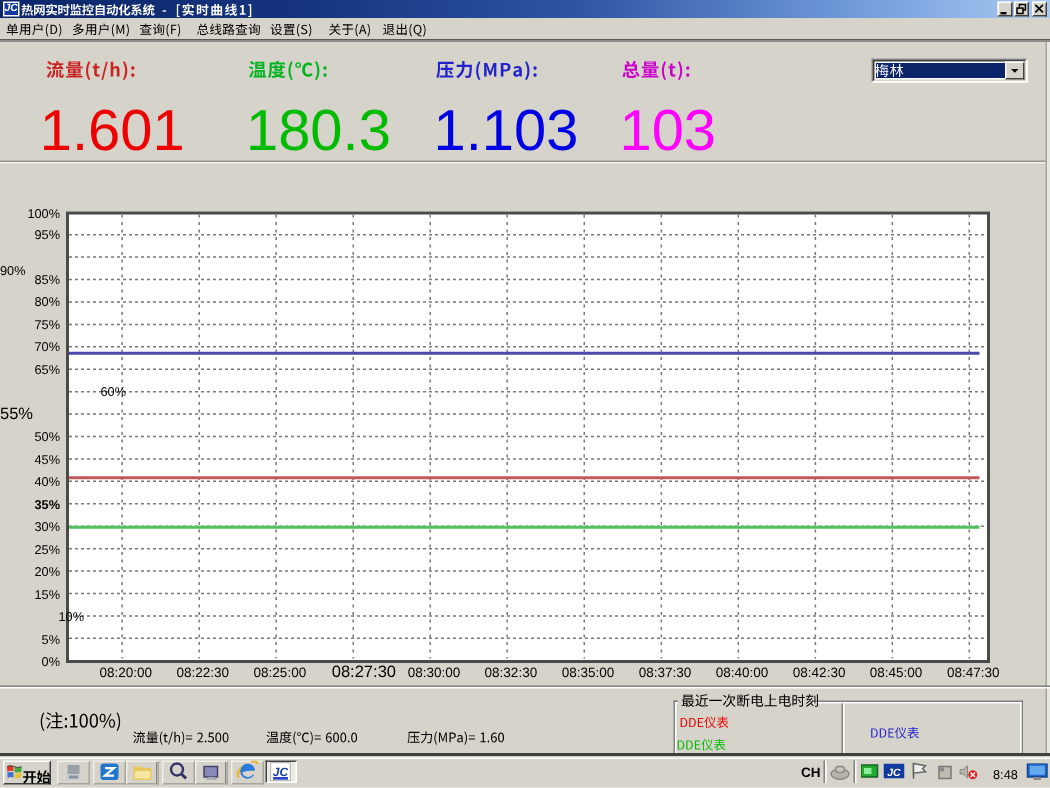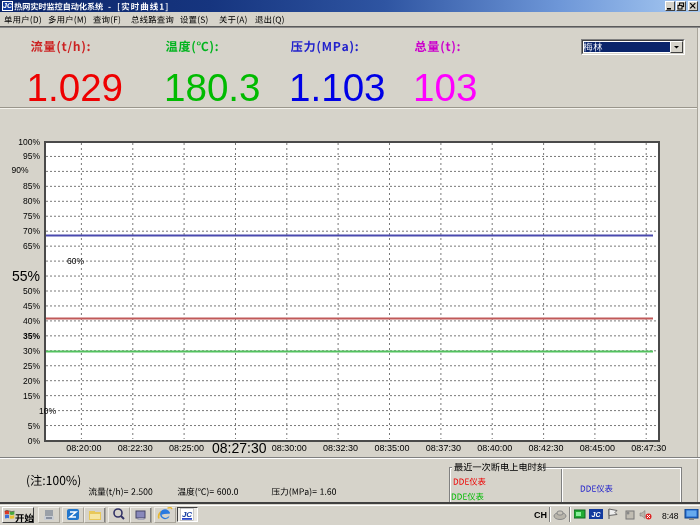--- a/index.html
+++ b/index.html
@@ -59,21 +59,21 @@
   </svg>
 <svg width="57" height="14" viewBox="0 -11.16 57 14.26" style="position:absolute;left:165.2px;top:39.8px;overflow:visible;">
     <path d="M6.1 -7.0H9.4V-6.2H6.1ZM6.1 -8.8H9.4V-8.1H6.1ZM4.7 -10.0V-5.0H10.9V-10.0ZM1.1 -9.3C1.9 -9.0 2.9 -8.4 3.4 -7.9L4.3 -9.1C3.7 -9.5 2.7 -10.1 1.9 -10.4ZM0.3 -6.0C1.1 -5.6 2.2 -5.0 2.7 -4.6L3.5 -5.8C2.9 -6.2 1.9 -6.7 1.1 -7.0ZM0.6 -0.0 1.9 0.9C2.5 -0.3 3.2 -1.8 3.8 -3.1L2.7 -4.0C2.0 -2.5 1.2 -1.0 0.6 -0.0ZM3.4 -0.5V0.7H12.1V-0.5H11.3V-4.3H4.3V-0.5ZM5.6 -0.5V-3.1H6.3V-0.5ZM7.4 -0.5V-3.1H8.1V-0.5ZM9.2 -0.5V-3.1H9.9V-0.5Z M17.9 -7.8V-7.0H16.2V-5.8H17.9V-3.9H23.0V-5.8H24.8V-7.0H23.0V-7.8H21.6V-7.0H19.3V-7.8ZM21.6 -5.8V-5.0H19.3V-5.8ZM22.0 -2.2C21.5 -1.8 20.9 -1.5 20.3 -1.2C19.7 -1.5 19.1 -1.8 18.7 -2.2ZM16.3 -3.4V-2.2H17.7L17.1 -2.0C17.6 -1.5 18.1 -1.0 18.6 -0.6C17.7 -0.4 16.7 -0.3 15.7 -0.2C15.9 0.1 16.2 0.7 16.3 1.0C17.7 0.9 19.1 0.6 20.2 0.2C21.4 0.7 22.8 1.0 24.3 1.1C24.5 0.7 24.8 0.1 25.2 -0.2C24.0 -0.3 23.0 -0.4 22.0 -0.6C22.9 -1.2 23.7 -2.0 24.2 -3.0L23.3 -3.4L23.0 -3.4ZM18.8 -10.3C19.0 -10.0 19.1 -9.7 19.1 -9.5H14.5V-6.2C14.5 -4.3 14.4 -1.5 13.4 0.4C13.8 0.6 14.5 0.9 14.8 1.1C15.8 -0.9 16.0 -4.1 16.0 -6.2V-8.1H24.9V-9.5H20.8C20.7 -9.8 20.5 -10.3 20.4 -10.6Z M29.1 2.5 30.2 2.0C29.2 0.2 28.7 -1.9 28.7 -3.9C28.7 -5.9 29.2 -8.0 30.2 -9.8L29.1 -10.3C27.9 -8.4 27.3 -6.4 27.3 -3.9C27.3 -1.4 27.9 0.6 29.1 2.5Z M33.9 -5.7C35.0 -5.7 35.9 -6.5 35.9 -7.7C35.9 -8.9 35.0 -9.7 33.9 -9.7C32.8 -9.7 31.9 -8.9 31.9 -7.7C31.9 -6.5 32.8 -5.7 33.9 -5.7ZM33.9 -6.6C33.3 -6.6 32.9 -7.1 32.9 -7.7C32.9 -8.3 33.3 -8.8 33.9 -8.8C34.5 -8.8 34.9 -8.3 34.9 -7.7C34.9 -7.1 34.5 -6.6 33.9 -6.6ZM40.8 0.2C42.0 0.2 43.0 -0.3 43.7 -1.2L42.7 -2.3C42.2 -1.8 41.6 -1.4 40.9 -1.4C39.4 -1.4 38.5 -2.6 38.5 -4.6C38.5 -6.6 39.5 -7.8 40.9 -7.8C41.6 -7.8 42.1 -7.5 42.5 -7.1L43.6 -8.2C43.0 -8.8 42.0 -9.4 40.9 -9.4C38.5 -9.4 36.6 -7.6 36.6 -4.6C36.6 -1.5 38.4 0.2 40.8 0.2Z M46.5 2.5C47.6 0.6 48.3 -1.4 48.3 -3.9C48.3 -6.4 47.6 -8.4 46.5 -10.3L45.3 -9.8C46.4 -8.0 46.8 -5.9 46.8 -3.9C46.8 -1.9 46.4 0.2 45.3 2.0Z M52.1 -4.5C52.7 -4.5 53.2 -5.0 53.2 -5.7C53.2 -6.4 52.7 -6.9 52.1 -6.9C51.4 -6.9 51.0 -6.4 51.0 -5.7C51.0 -5.0 51.4 -4.5 52.1 -4.5ZM52.1 0.2C52.7 0.2 53.2 -0.3 53.2 -1.0C53.2 -1.7 52.7 -2.2 52.1 -2.2C51.4 -2.2 51.0 -1.7 51.0 -1.0C51.0 -0.3 51.4 0.2 52.1 0.2Z" fill="#00b41e"></path>
   </svg>
 <svg width="72" height="14" viewBox="0 -11.16 72 14.26" style="position:absolute;left:290px;top:39.8px;overflow:visible;">
     <path d="M8.4 -3.3C9.1 -2.7 9.8 -1.9 10.2 -1.3L11.3 -2.2C10.9 -2.7 10.1 -3.5 9.4 -4.0ZM1.3 -10.0V-5.9C1.3 -4.1 1.2 -1.5 0.2 0.3C0.6 0.5 1.2 0.9 1.5 1.2C2.5 -0.8 2.7 -3.9 2.7 -5.9V-8.5H12.0V-10.0ZM6.3 -8.1V-5.9H3.2V-4.4H6.3V-0.7H2.5V0.7H11.8V-0.7H7.9V-4.4H11.4V-5.9H7.9V-8.1Z M17.8 -10.5V-7.9H14.0V-6.4H17.8C17.6 -4.3 16.7 -1.7 13.6 -0.0C14.0 0.2 14.6 0.8 14.8 1.2C18.3 -0.8 19.2 -3.8 19.4 -6.4H22.9C22.7 -2.7 22.4 -1.1 22.0 -0.7C21.9 -0.5 21.7 -0.5 21.5 -0.5C21.1 -0.5 20.4 -0.5 19.6 -0.6C19.9 -0.1 20.1 0.5 20.1 1.0C20.9 1.0 21.7 1.0 22.1 0.9C22.7 0.9 23.0 0.7 23.4 0.3C23.9 -0.4 24.2 -2.3 24.4 -7.2C24.5 -7.4 24.5 -7.9 24.5 -7.9H19.4V-10.5Z M29.1 2.5 30.2 2.0C29.2 0.2 28.7 -1.9 28.7 -3.9C28.7 -5.9 29.2 -8.0 30.2 -9.8L29.1 -10.3C27.9 -8.4 27.3 -6.4 27.3 -3.9C27.3 -1.4 27.9 0.6 29.1 2.5Z M32.7 0.0H34.4V-3.8C34.4 -4.7 34.2 -6.0 34.1 -6.8H34.2L34.9 -4.7L36.3 -0.8H37.4L38.8 -4.7L39.5 -6.8H39.6C39.5 -6.0 39.4 -4.7 39.4 -3.8V0.0H41.0V-9.2H39.0L37.5 -4.9C37.3 -4.3 37.1 -3.7 36.9 -3.1H36.9C36.7 -3.7 36.5 -4.3 36.3 -4.9L34.7 -9.2H32.7Z M44.0 0.0H45.8V-3.3H47.1C49.0 -3.3 50.6 -4.2 50.6 -6.3C50.6 -8.5 49.0 -9.2 47.0 -9.2H44.0ZM45.8 -4.7V-7.7H46.9C48.1 -7.7 48.8 -7.4 48.8 -6.3C48.8 -5.2 48.2 -4.7 46.9 -4.7Z M54.5 0.2C55.3 0.2 56.0 -0.2 56.6 -0.7H56.7L56.8 0.0H58.3V-4.1C58.3 -6.1 57.4 -7.1 55.6 -7.1C54.5 -7.1 53.5 -6.7 52.7 -6.2L53.4 -5.0C54.0 -5.4 54.6 -5.7 55.3 -5.7C56.1 -5.7 56.4 -5.1 56.5 -4.5C53.7 -4.2 52.5 -3.4 52.5 -1.9C52.5 -0.7 53.3 0.2 54.5 0.2ZM55.1 -1.3C54.6 -1.3 54.2 -1.5 54.2 -2.0C54.2 -2.7 54.8 -3.1 56.5 -3.3V-1.9C56.0 -1.5 55.6 -1.3 55.1 -1.3Z M61.6 2.5C62.8 0.6 63.5 -1.4 63.5 -3.9C63.5 -6.4 62.8 -8.4 61.6 -10.3L60.5 -9.8C61.5 -8.0 62.0 -5.9 62.0 -3.9C62.0 -1.9 61.5 0.2 60.5 2.0Z M67.3 -4.5C67.9 -4.5 68.4 -5.0 68.4 -5.7C68.4 -6.4 67.9 -6.9 67.3 -6.9C66.6 -6.9 66.1 -6.4 66.1 -5.7C66.1 -5.0 66.6 -4.5 67.3 -4.5ZM67.3 0.2C67.9 0.2 68.4 -0.3 68.4 -1.0C68.4 -1.7 67.9 -2.2 67.3 -2.2C66.6 -2.2 66.1 -1.7 66.1 -1.0C66.1 -0.3 66.6 0.2 67.3 0.2Z" fill="#2222cc"></path>
   </svg>
 <svg width="50" height="14" viewBox="0 -11.16 50 14.26" style="position:absolute;left:414px;top:39.8px;overflow:visible;">
     <path d="M9.2 -2.6C9.9 -1.8 10.6 -0.6 10.9 0.2L12.1 -0.5C11.9 -1.3 11.1 -2.5 10.4 -3.3ZM3.3 -3.1V-0.8C3.3 0.6 3.8 1.0 5.6 1.0C6.0 1.0 7.6 1.0 8.0 1.0C9.4 1.0 9.9 0.6 10.1 -0.9C9.6 -1.0 9.0 -1.3 8.7 -1.5C8.6 -0.5 8.5 -0.4 7.9 -0.4C7.5 -0.4 6.1 -0.4 5.8 -0.4C5.0 -0.4 4.9 -0.4 4.9 -0.8V-3.1ZM1.4 -2.9C1.2 -1.9 0.9 -0.8 0.4 -0.2L1.8 0.5C2.3 -0.3 2.7 -1.6 2.8 -2.7ZM3.7 -6.7H8.7V-5.2H3.7ZM2.1 -8.1V-3.8H6.1L5.2 -3.1C5.9 -2.6 6.8 -1.8 7.3 -1.2L8.3 -2.1C7.9 -2.6 7.2 -3.3 6.4 -3.8H10.4V-8.1H8.7L9.7 -9.9L8.2 -10.6C7.9 -9.8 7.5 -8.9 7.1 -8.1H4.7L5.5 -8.5C5.3 -9.1 4.7 -9.9 4.2 -10.5L2.9 -9.9C3.3 -9.4 3.7 -8.7 4.0 -8.1Z M16.7 -8.3H21.8V-7.8H16.7ZM16.7 -9.4H21.8V-9.0H16.7ZM15.2 -10.2V-7.1H23.3V-10.2ZM13.7 -6.7V-5.6H25.0V-6.7ZM16.4 -3.3H18.6V-2.9H16.4ZM20.0 -3.3H22.2V-2.9H20.0ZM16.4 -4.5H18.6V-4.1H16.4ZM20.0 -4.5H22.2V-4.1H20.0ZM13.6 -0.3V0.8H25.0V-0.3H20.0V-0.7H23.9V-1.7H20.0V-2.1H23.6V-5.3H15.0V-2.1H18.6V-1.7H14.8V-0.7H18.6V-0.3Z M29.1 2.5 30.2 2.0C29.2 0.2 28.7 -1.9 28.7 -3.9C28.7 -5.9 29.2 -8.0 30.2 -9.8L29.1 -10.3C27.9 -8.4 27.3 -6.4 27.3 -3.9C27.3 -1.4 27.9 0.6 29.1 2.5Z M35.1 0.2C35.7 0.2 36.2 0.0 36.6 -0.1L36.3 -1.4C36.1 -1.3 35.8 -1.3 35.6 -1.3C35.0 -1.3 34.6 -1.6 34.6 -2.4V-5.5H36.4V-6.9H34.6V-8.8H33.1L32.9 -6.9L31.8 -6.9V-5.5H32.8V-2.4C32.8 -0.9 33.5 0.2 35.1 0.2Z M39.3 2.5C40.5 0.6 41.1 -1.4 41.1 -3.9C41.1 -6.4 40.5 -8.4 39.3 -10.3L38.2 -9.8C39.2 -8.0 39.7 -5.9 39.7 -3.9C39.7 -1.9 39.2 0.2 38.2 2.0Z M44.9 -4.5C45.6 -4.5 46.0 -5.0 46.0 -5.7C46.0 -6.4 45.6 -6.9 44.9 -6.9C44.3 -6.9 43.8 -6.4 43.8 -5.7C43.8 -5.0 44.3 -4.5 44.9 -4.5ZM44.9 0.2C45.6 0.2 46.0 -0.3 46.0 -1.0C46.0 -1.7 45.6 -2.2 44.9 -2.2C44.3 -2.2 43.8 -1.7 43.8 -1.0C43.8 -0.3 44.3 0.2 44.9 0.2Z" fill="#cc00cc"></path>
   </svg>
-<div class="abs" style="left:26.5px;top:69.2px;font-size:38.6px;color:#ee0000;line-height:38px;">1.029</div>
+<div class="abs" style="left:26.5px;top:69.2px;font-size:38.6px;color:#ee0000;line-height:38px;">1.601</div>
 <div class="abs" style="left:164px;top:69.2px;font-size:38.6px;color:#00bb00;line-height:38px;">180.3</div>
 <div class="abs" style="left:289px;top:69.2px;font-size:38.6px;color:#0000e6;line-height:38px;">1.103</div>
 <div class="abs" style="left:413px;top:69.2px;font-size:38.6px;color:#ff00ff;line-height:38px;">103</div>
 <div class="abs" style="left:0;top:107px;width:700px;height:1px;background:#9a968c;"></div>
 <div class="abs" style="left:0;top:108px;width:700px;height:1px;background:#f4f2ec;"></div>
 <div class="abs" style="left:697px;top:28px;width:1px;height:475px;background:#a8a49a;"></div>
 <div class="abs" style="left:698px;top:28px;width:2px;height:475px;background:#e9e7e1;"></div>
 <div class="abs" style="left:581px;top:39px;width:104px;height:16px;border-top:1px solid #808080;border-left:1px solid #808080;border-bottom:1px solid #fff;border-right:1px solid #fff;box-sizing:border-box;background:#fff;">
     <div style="position:absolute;left:0;top:0;width:102px;height:14px;border-top:1px solid #404040;border-left:1px solid #404040;border-bottom:1px solid #d6d3ca;border-right:1px solid #d6d3ca;box-sizing:border-box;">
       <div style="position:absolute;left:1px;top:1px;width:88px;height:10px;background:#0a246a;"></div>
@@ -119,43 +119,43 @@
     <line x1="492.2" y1="143" x2="492.2" y2="439" stroke="#787878" stroke-width="1" stroke-dasharray="2,3"></line>
     <line x1="543.6" y1="143" x2="543.6" y2="439" stroke="#787878" stroke-width="1" stroke-dasharray="2,3"></line>
     <line x1="594.9" y1="143" x2="594.9" y2="439" stroke="#787878" stroke-width="1" stroke-dasharray="2,3"></line>
     <line x1="646.2" y1="143" x2="646.2" y2="439" stroke="#787878" stroke-width="1" stroke-dasharray="2,3"></line>
     <line x1="46" y1="235.5" x2="653" y2="235.5" stroke="#4a4aae" stroke-width="2"></line>
     <line x1="46" y1="318.5" x2="653" y2="318.5" stroke="#c05959" stroke-width="2"></line>
     <line x1="46" y1="351.5" x2="653" y2="351.5" stroke="#52c25e" stroke-width="2"></line>
   </svg>
 <div class="abs" style="left:0px;top:136.5px;width:40px;text-align:right;font-size:8.5px;color:#000;line-height:10px;">100%</div>
 <div class="abs" style="left:0px;top:151.4px;width:40px;text-align:right;font-size:8.5px;color:#000;line-height:10px;">95%</div>
-<div class="abs" style="left:0px;top:165px;width:40px;text-align:center;font-size:8.5px;color:#000;line-height:10px;">90%</div>
+<div class="abs" style="left:0px;top:175px;width:40px;text-align:left;font-size:8.5px;color:#000;line-height:10px;">90%</div>
 <div class="abs" style="left:0px;top:181.3px;width:40px;text-align:right;font-size:8.5px;color:#000;line-height:10px;">85%</div>
 <div class="abs" style="left:0px;top:196.3px;width:40px;text-align:right;font-size:8.5px;color:#000;line-height:10px;">80%</div>
 <div class="abs" style="left:0px;top:211.2px;width:40px;text-align:right;font-size:8.5px;color:#000;line-height:10px;">75%</div>
 <div class="abs" style="left:0px;top:226.2px;width:40px;text-align:right;font-size:8.5px;color:#000;line-height:10px;">70%</div>
 <div class="abs" style="left:0px;top:241.1px;width:40px;text-align:right;font-size:8.5px;color:#000;line-height:10px;">65%</div>
 <div class="abs" style="left:0px;top:256.1px;width:40px;text-align:right;font-size:8.5px;color:#000;line-height:10px;padding-left:44px;">60%</div>
-<div class="abs" style="left:0px;top:271.0px;width:40px;text-align:right;font-size:14px;color:#000;line-height:10px;">55%</div>
+<div class="abs" style="left:0px;top:271.0px;width:40px;text-align:left;font-size:11px;color:#000;line-height:10px;">55%</div>
 <div class="abs" style="left:0px;top:286.0px;width:40px;text-align:right;font-size:8.5px;color:#000;line-height:10px;">50%</div>
 <div class="abs" style="left:0px;top:300.9px;width:40px;text-align:right;font-size:8.5px;color:#000;line-height:10px;">45%</div>
 <div class="abs" style="left:0px;top:315.9px;width:40px;text-align:right;font-size:8.5px;color:#000;line-height:10px;">40%</div>
 <div class="abs" style="left:0px;top:330.9px;width:40px;text-align:right;font-size:8.5px;color:#000;line-height:10px;font-weight:bold;">35%</div>
 <div class="abs" style="left:0px;top:345.8px;width:40px;text-align:right;font-size:8.5px;color:#000;line-height:10px;">30%</div>
 <div class="abs" style="left:0px;top:360.8px;width:40px;text-align:right;font-size:8.5px;color:#000;line-height:10px;">25%</div>
 <div class="abs" style="left:0px;top:375.7px;width:40px;text-align:right;font-size:8.5px;color:#000;line-height:10px;">20%</div>
 <div class="abs" style="left:0px;top:390.6px;width:40px;text-align:right;font-size:8.5px;color:#000;line-height:10px;">15%</div>
 <div class="abs" style="left:16px;top:405.6px;width:40px;text-align:right;font-size:8.5px;color:#000;line-height:10px;">10%</div>
 <div class="abs" style="left:0px;top:420.6px;width:40px;text-align:right;font-size:8.5px;color:#000;line-height:10px;">5%</div>
 <div class="abs" style="left:0px;top:435.5px;width:40px;text-align:right;font-size:8.5px;color:#000;line-height:10px;">0%</div>
 <div class="abs" style="left:57.9px;top:442.5px;width:52px;text-align:center;font-size:9px;color:#000;line-height:10px;">08:20:00</div>
 <div class="abs" style="left:109.2px;top:442.5px;width:52px;text-align:center;font-size:9px;color:#000;line-height:10px;">08:22:30</div>
 <div class="abs" style="left:160.6px;top:442.5px;width:52px;text-align:center;font-size:9px;color:#000;line-height:10px;">08:25:00</div>
-<div class="abs" style="left:212.0px;top:442.5px;width:52px;text-align:left;font-size:14px;color:#000;line-height:10px;">08:27:30</div>
+<div class="abs" style="left:212.0px;top:442.5px;width:52px;text-align:right;font-size:11px;color:#000;line-height:10px;">08:27:30</div>
 <div class="abs" style="left:263.3px;top:442.5px;width:52px;text-align:center;font-size:9px;color:#000;line-height:10px;">08:30:00</div>
 <div class="abs" style="left:314.6px;top:442.5px;width:52px;text-align:center;font-size:9px;color:#000;line-height:10px;">08:32:30</div>
 <div class="abs" style="left:366.0px;top:442.5px;width:52px;text-align:center;font-size:9px;color:#000;line-height:10px;">08:35:00</div>
 <div class="abs" style="left:417.4px;top:442.5px;width:52px;text-align:center;font-size:9px;color:#000;line-height:10px;">08:37:30</div>
 <div class="abs" style="left:468.7px;top:442.5px;width:52px;text-align:center;font-size:9px;color:#000;line-height:10px;">08:40:00</div>
 <div class="abs" style="left:520.1px;top:442.5px;width:52px;text-align:center;font-size:9px;color:#000;line-height:10px;">08:42:30</div>
 <div class="abs" style="left:571.4px;top:442.5px;width:52px;text-align:center;font-size:9px;color:#000;line-height:10px;">08:45:00</div>
 <div class="abs" style="left:622.8px;top:442.5px;width:52px;text-align:center;font-size:9px;color:#000;line-height:10px;">08:47:30</div>
 <div class="abs" style="left:0;top:457px;width:700px;height:1px;background:#808080;"></div>
 <div class="abs" style="left:0;top:458px;width:700px;height:1px;background:#ffffff;"></div>

